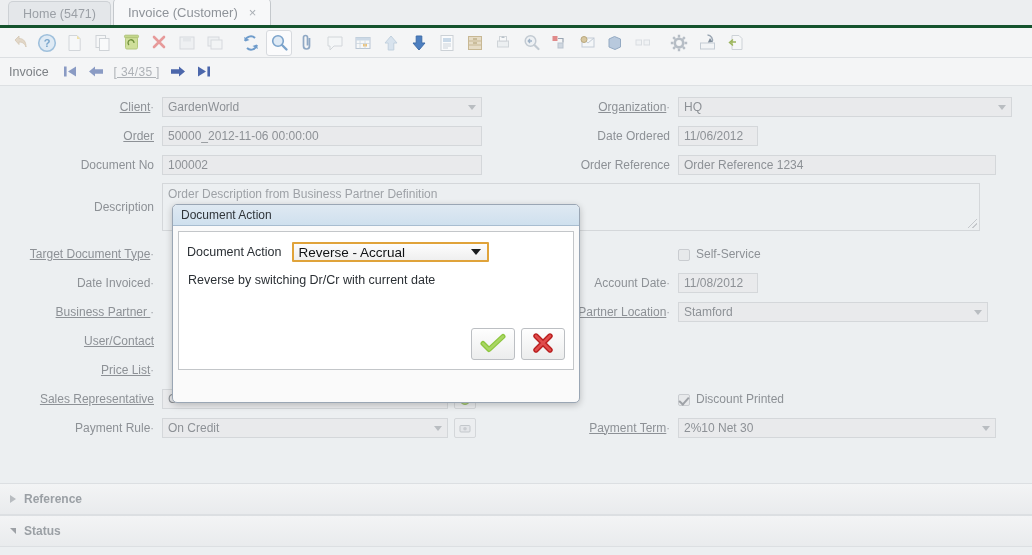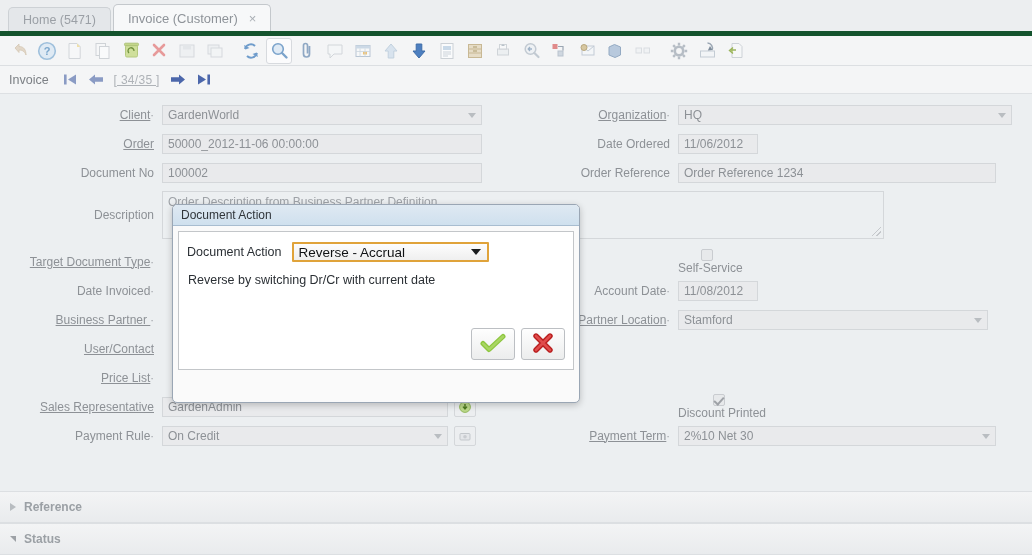--- a/index.html
+++ b/index.html
@@ -8,23 +8,23 @@
     width:1032px; height:555px;
     font-family:"Liberation Sans", sans-serif;
     font-size:12px;
     background:#eceff1;
     color:#6f7377;
     overflow:hidden;
     position:relative;
   }
   
   #tabbar {
-    height:36px;
+    height:28px;
     background:#eceef0;
-    border-bottom:5px solid #14532d;
+    border-bottom:3px solid #14532d;
     display:flex;
     align-items:flex-end;
     padding-left:8px;
     position:relative;
   }
   .tab {
     height:24px;
     display:flex;
     align-items:center;
     padding:0 14px;
@@ -141,41 +141,41 @@
     border-top:5px solid #b9bdc1;
   }
   .sidebtn {
     width:22px; height:20px;
     border:1px solid #d4d7da;
     background:#eceef0;
     border-radius:2px;
     margin-left:6px;
     display:flex; align-items:center; justify-content:center;
   }
-  .chkrow { display:flex; align-items:center;flex-direction:column; }
+  .chkrow { display:flex; align-items:flex-end; }
   .chk {
     width:12px;height:12px;
     border:1px solid #c9ccd0;
     background:#e7e9eb;
     border-radius:2px;
     margin-right:6px;
     position:relative;
   }
   .chk.on::after{
     content:"";
     position:absolute;
     left:2px; top:0px;
     width:4px;height:8px;
     border:solid #9ea2a7;
     border-width:0 2px 2px 0;
     transform:rotate(42deg);
   }
   .chklabel { font-size:12px; color:#8d9196; }
   .ta {
-    width:722px;
+    width:818px;
     height:48px;
     border:1px solid #d4d7da;
     background:#eceff1;
     color:#9ea2a7;
     font-size:12px;
     padding:3px 5px;
     position:relative;
   }
   .ta .grip{
     position:absolute; right:2px; bottom:2px;

